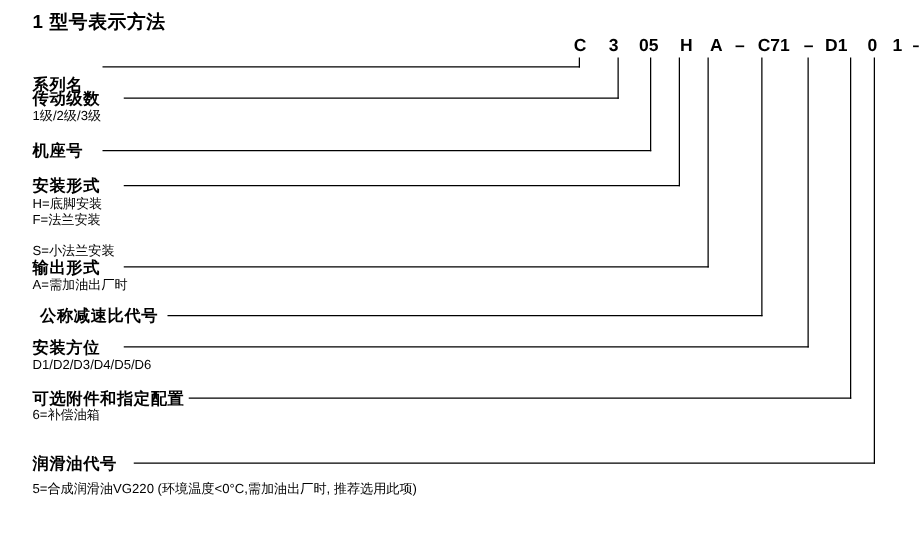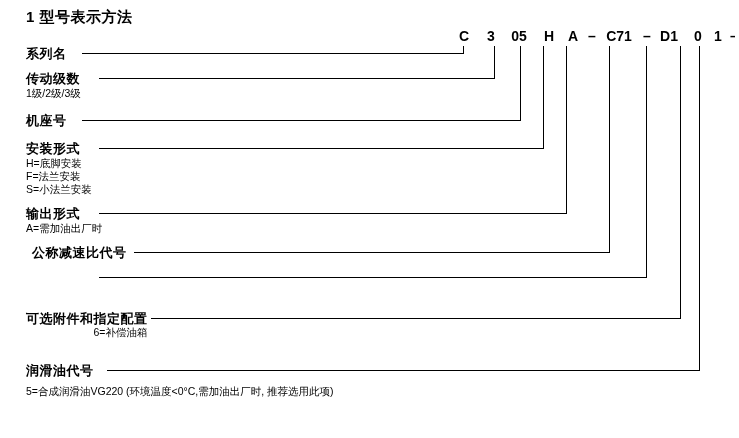--- a/index.html
+++ b/index.html
@@ -93,21 +93,21 @@
     <span class="code-seg" style="left:110px;width:16px;">A</span>
     <span class="code-seg" style="left:130px;width:14px;">–</span>
     <span class="code-seg" style="left:147px;width:34px;">C71</span>
     <span class="code-seg" style="left:185px;width:14px;">–</span>
     <span class="code-seg" style="left:202px;width:24px;">D1</span>
     <span class="code-seg" style="left:236px;width:14px;">0</span>
     <span class="code-seg" style="left:256px;width:14px;">1</span>
     <span class="code-seg" style="left:272px;width:14px;">–</span>
   </div>
 
-  <div class="blk" style="left:26px;top:46px;">
+  <div class="blk" style="left:26px;top:60px;">
     <div class="hd">系列名</div>
   </div>
   <div class="hline" style="left:82px;top:53px;width:382px;"></div>
   <div class="vline" style="left:463px;top:46px;height:8px;"></div>
 
   <div class="blk" style="left:26px;top:71px;">
     <div class="hd">传动级数</div>
     <div class="sub">1级/2级/3级</div>
   </div>
   <div class="hline" style="left:99px;top:78px;width:396px;"></div>
@@ -116,44 +116,48 @@
   <div class="blk" style="left:26px;top:113px;">
     <div class="hd">机座号</div>
   </div>
   <div class="hline" style="left:82px;top:120px;width:439px;"></div>
   <div class="vline" style="left:520px;top:46px;height:75px;"></div>
 
   <div class="blk" style="left:26px;top:141px;">
     <div class="hd">安装形式</div>
     <div class="sub">H=底脚安装</div>
     <div class="sub" style="margin-top:0;">F=法兰安装</div>
-    <div class="sub" style="margin-top:0;">S=小法兰安装</div>
+    <div class="sub" style="margin-top:12px;">S=小法兰安装</div>
   </div>
   <div class="hline" style="left:99px;top:148px;width:445px;"></div>
   <div class="vline" style="left:543px;top:46px;height:103px;"></div>
 
   <div class="blk" style="left:26px;top:206px;">
     <div class="hd">输出形式</div>
     <div class="sub">A=需加油出厂时</div>
   </div>
   <div class="hline" style="left:99px;top:213px;width:468px;"></div>
   <div class="vline" style="left:566px;top:46px;height:168px;"></div>
 
   <div class="blk" style="left:32px;top:245px;">
     <div class="hd">公称减速比代号</div>
   </div>
   <div class="hline" style="left:134px;top:252px;width:476px;"></div>
   <div class="vline" style="left:609px;top:46px;height:207px;"></div>
 
+  <div class="blk" style="left:26px;top:270px;">
+    <div class="hd">安装方位</div>
+    <div class="sub">D1/D2/D3/D4/D5/D6</div>
+  </div>
   <div class="hline" style="left:99px;top:277px;width:548px;"></div>
   <div class="vline" style="left:646px;top:46px;height:232px;"></div>
 
   <div class="blk" style="left:26px;top:311px;">
     <div class="hd">可选附件和指定配置</div>
-    <div class="sub" style="margin-top:0;text-align:right;">6=补偿油箱</div>
+    <div class="sub" style="margin-top:0;">6=补偿油箱</div>
   </div>
   <div class="hline" style="left:151px;top:318px;width:530px;"></div>
   <div class="vline" style="left:680px;top:46px;height:273px;"></div>
 
   <div class="blk" style="left:26px;top:363px;">
     <div class="hd">润滑油代号</div>
   </div>
   <div class="hline" style="left:107px;top:370px;width:593px;"></div>
   <div class="vline" style="left:699px;top:46px;height:325px;"></div>
 

